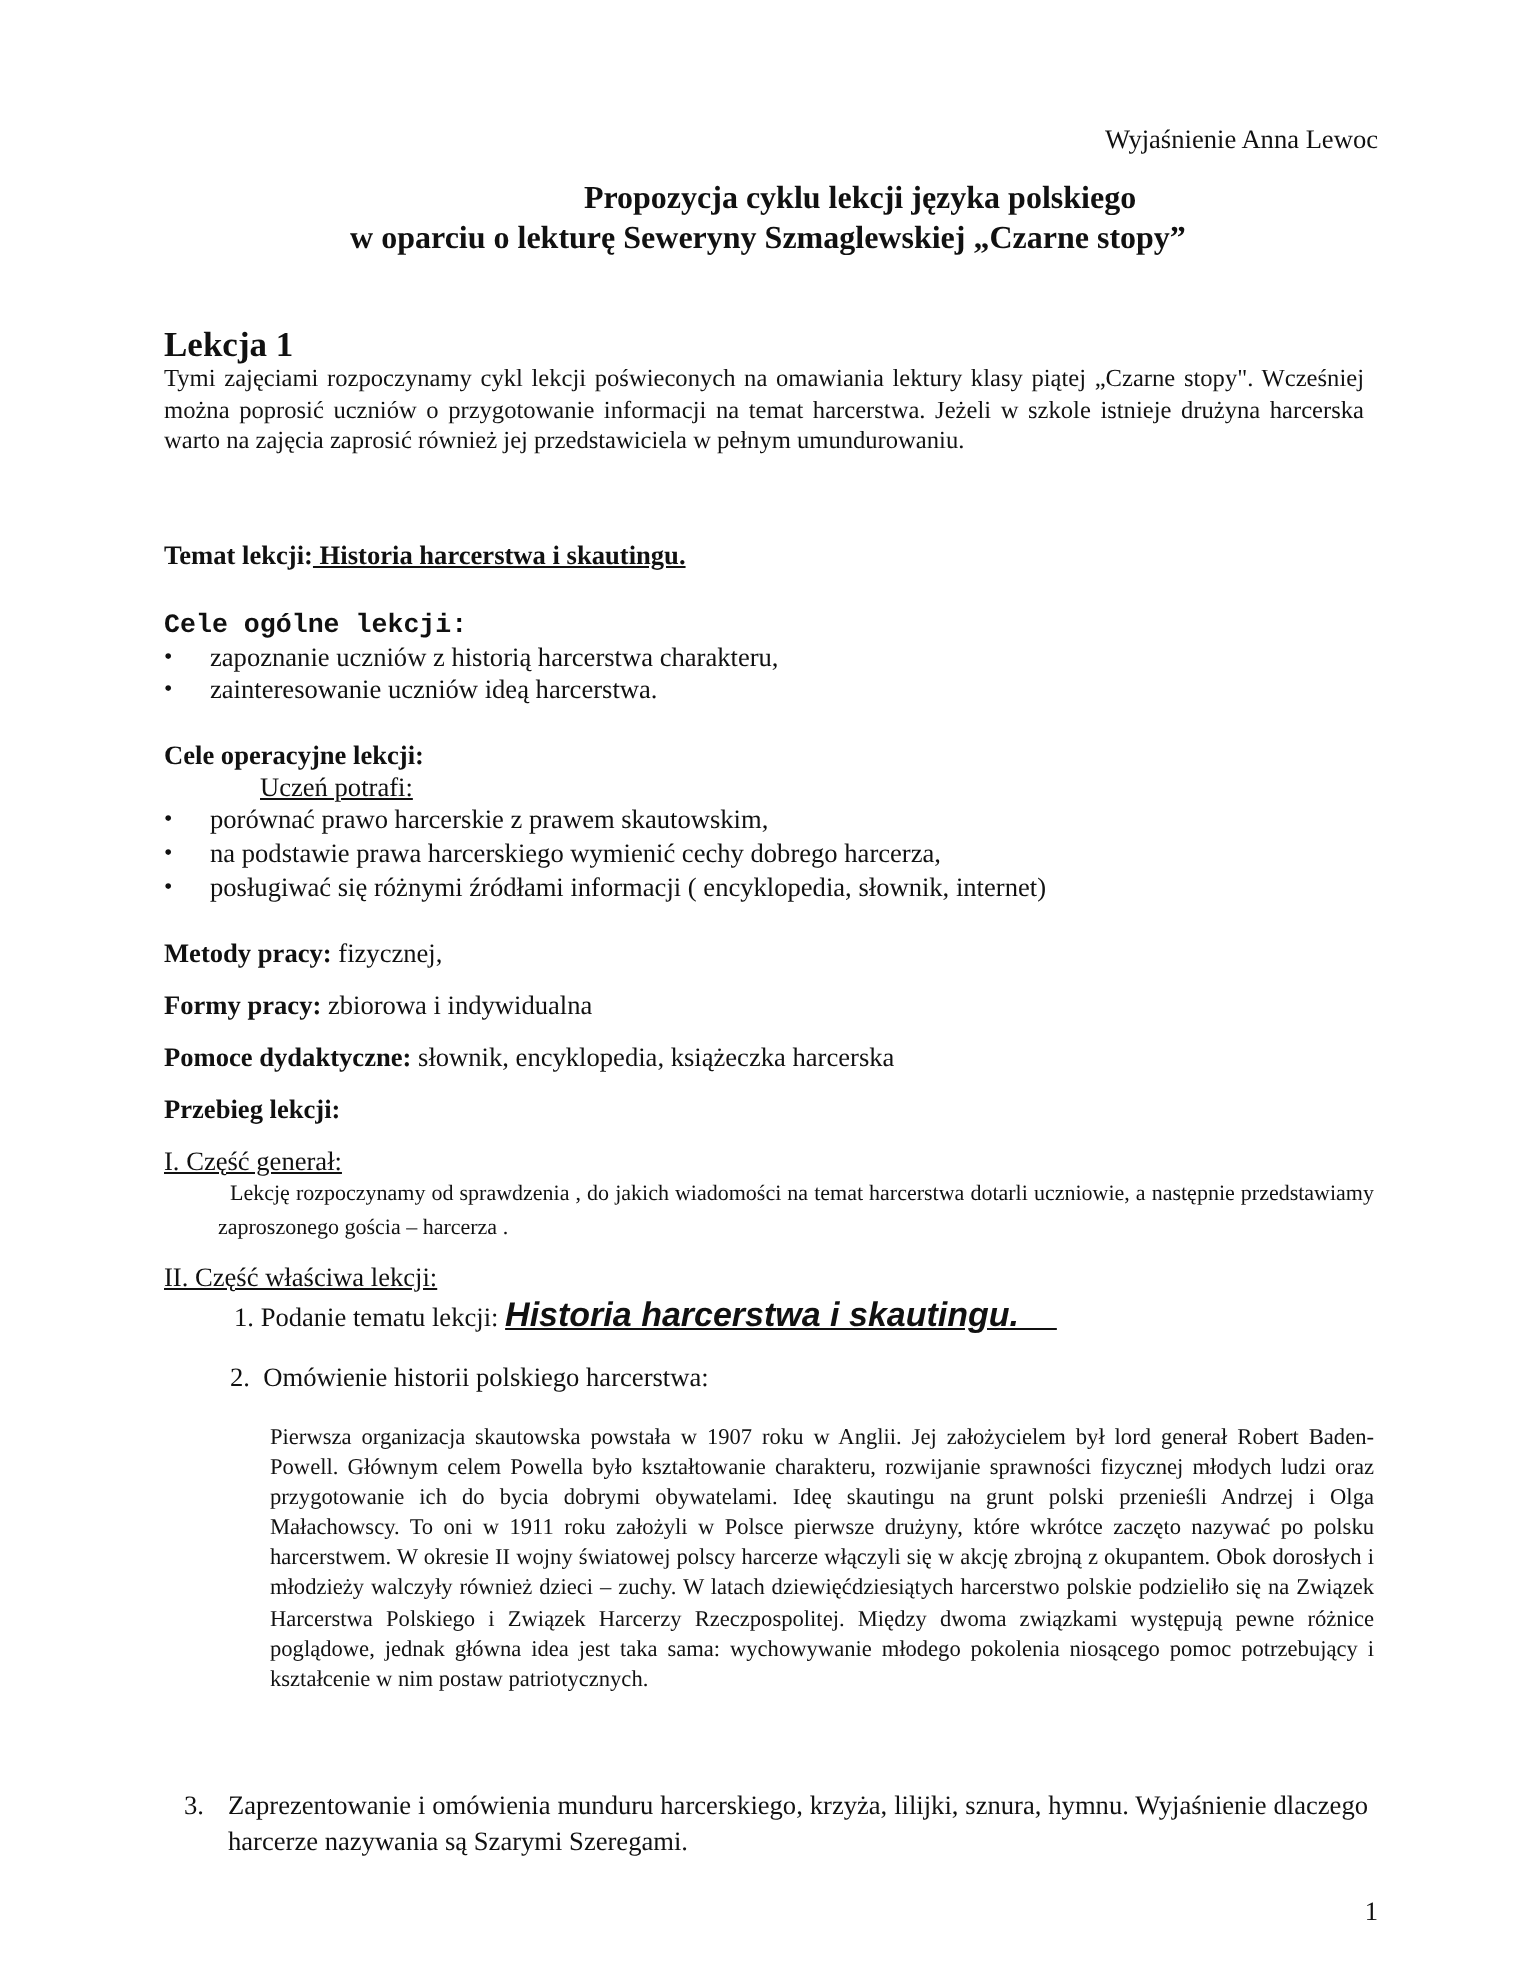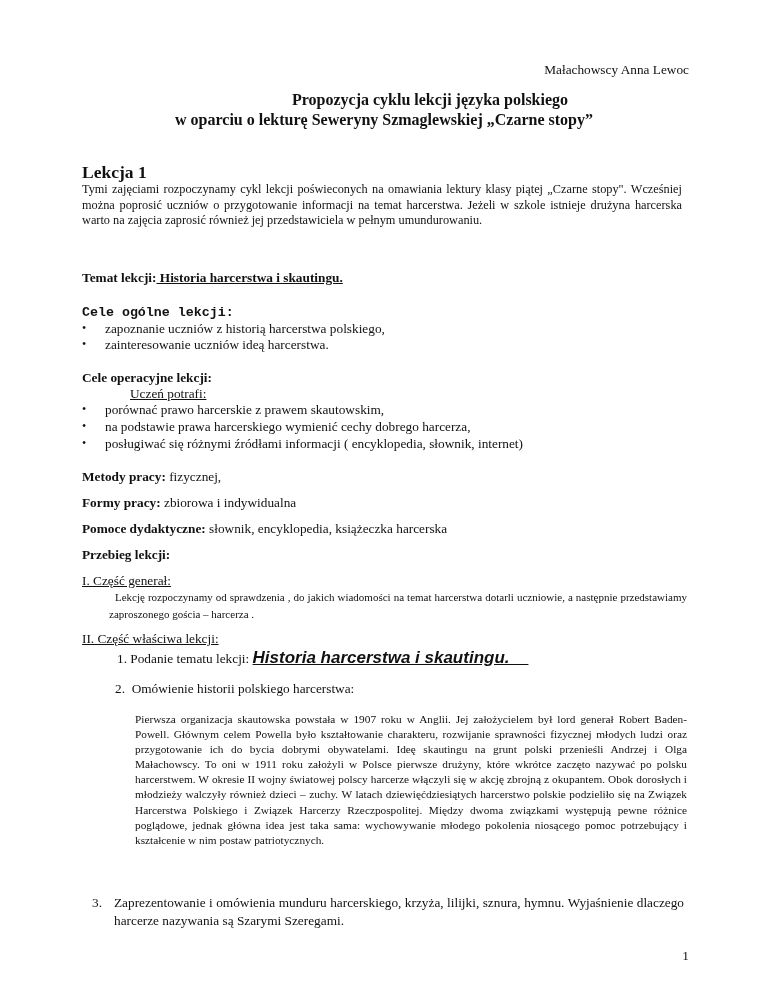--- a/index.html
+++ b/index.html
@@ -27,37 +27,37 @@
     .item3 { left: 92px; top: 894px; width: 600px; font-size: 13.3px; line-height: 18px; }
     .item3 .n { position: absolute; left: 0; top: 0; }
     .item3 .body { position: absolute; left: 22px; top: 0; width: 570px; text-align: justify; }
     .pagenum { right: 79px; top: 948px; font-size: 13.3px; }
   </style>
 </head>
 <body>
 
 <div>
 
-  <div class="abs author">Małachowscy Anna Lewoc</div>
+  <div class="abs author">Wyjaśnienie Anna Lewoc</div>
 
   <div class="abs title t1">Propozycja cyklu lekcji języka polskiego</div>
   <div class="abs title t2">w oparciu o lekturę Seweryny Szmaglewskiej „Czarne stopy”</div>
 
   <div class="abs h1">Lekcja 1</div>
 
   <div class="abs para intro">Tymi zajęciami rozpoczynamy cykl lekcji poświeconych na omawiania lektury klasy piątej „Czarne stopy". Wcześniej można poprosić uczniów o przygotowanie informacji na temat harcerstwa. Jeżeli w szkole istnieje drużyna  harcerska warto na zajęcia zaprosić również jej przedstawiciela w pełnym umundurowaniu.</div>
 
   <div class="abs line" style="top:270px;">
     <span class="b">Temat lekcji:</span><span class="b u"> Historia harcerstwa i skautingu.</span>
   </div>
 
   <div class="abs line b" style="top:305px;font-family:Liberation Mono, monospace;">Cele ogólne lekcji:</div>
   <div class="bullet" style="top:321px;">
     <span class="dot">•</span>
-    <span class="txt">zapoznanie uczniów z historią harcerstwa polskiego,</span>
+    <span class="txt">zapoznanie uczniów z historią harcerstwa charakteru,</span>
   </div>
   <div class="bullet" style="top:337px;">
     <span class="dot">•</span>
     <span class="txt">zainteresowanie uczniów ideą harcerstwa.</span>
   </div>
 
   <div class="abs line b" style="top:370px;">Cele operacyjne lekcji:</div>
   <div class="abs line u" style="top:386px; left:130px;">Uczeń potrafi:</div>
   <div class="bullet" style="top:402px;">
     <span class="dot">•</span>

